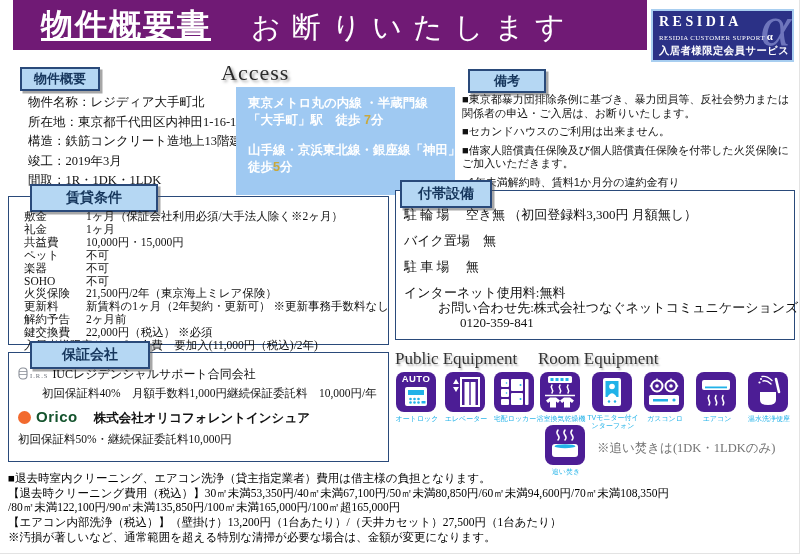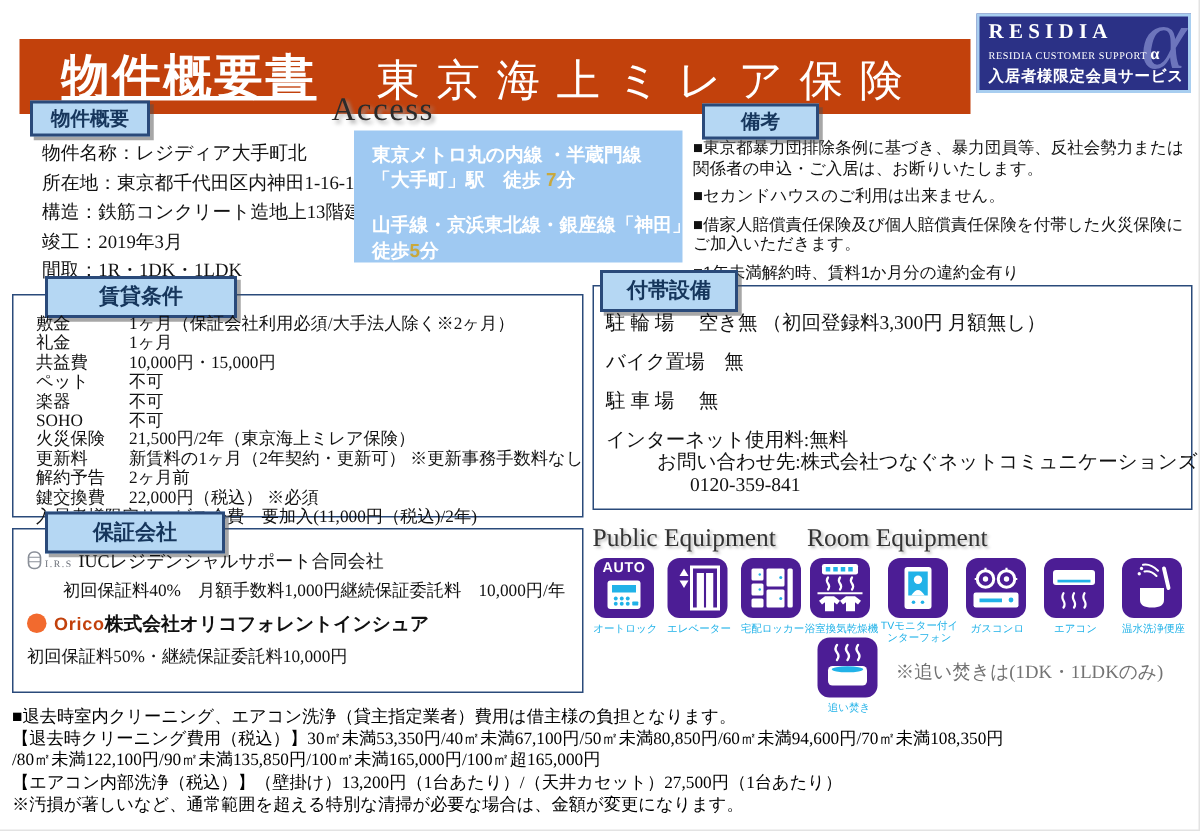--- a/index.html
+++ b/index.html
@@ -1,21 +1,21 @@
 <!DOCTYPE html>
 <html lang="ja"><head>
 <meta charset="utf-8">
 <style>
   html,body{margin:0;padding:0;background:#fff;}
   .page{position:relative;width:800px;height:554px;background:#ffffff;overflow:hidden;
         font-family:"Liberation Serif","DejaVu Serif",serif;color:#111;
         border-right:1px solid #e3e3e3;border-bottom:1px solid #e3e3e3;box-sizing:border-box;}
 
   
-  .header-bar{position:absolute;left:13px;top:26px;width:634px;height:50px;background:#c2410c;}
+  .header-bar{position:absolute;left:13px;top:0;width:634px;height:50px;background:#701a75;}
   .doc-title{position:absolute;left:28px;top:4px;font-size:32px;font-weight:bold;color:#fff;
              text-decoration:underline;letter-spacing:2px;}
   .prop-title{position:absolute;left:238px;top:8px;font-size:29px;color:#fff;letter-spacing:11px;white-space:nowrap;}
 
   .residia-box{position:absolute;left:651px;top:9px;width:143px;height:53px;box-sizing:border-box;
                background:#2b3186;border:2px solid #a8cef0;color:#fff;padding:4px 5px 0 6px;overflow:hidden;}
   .alpha-watermark{position:absolute;right:1px;top:-14px;font-size:58px;font-style:italic;
                    color:#7a82c6;opacity:.85;z-index:0;line-height:1;}
   .residia-brand{position:relative;z-index:1;font-size:14px;font-weight:bold;letter-spacing:3.5px;line-height:1.05;}
   .residia-support{position:relative;z-index:1;font-size:6.8px;letter-spacing:.4px;line-height:1.25;white-space:nowrap;}
@@ -31,21 +31,21 @@
   .tab-rental{left:30px;top:184px;width:128px;font-size:14px;padding:3px 12px;}
   .tab-facilities{left:400px;top:180px;width:92px;font-size:14px;padding:3px 0;}
   .tab-guarantor{left:30px;top:341px;width:120px;font-size:14px;padding:3px 0;}
 
   
   .overview-lines{position:absolute;left:28px;top:93px;font-size:12.5px;line-height:19.5px;white-space:nowrap;}
 
   
   .access-title{position:absolute;left:221px;top:60px;font-size:22px;color:#2b2b2b;letter-spacing:1px;
                 text-shadow:2px 2px 3px #9a9a9a;}
-  .access-box{position:absolute;left:236px;top:87px;width:219px;height:88px;background:#9fc9f2;
+  .access-box{position:absolute;left:236px;top:87px;width:219px;height:108px;background:#9fc9f2;
               color:#fff;font-family:"Liberation Sans","DejaVu Sans",sans-serif;font-weight:bold;
               font-size:12.5px;line-height:17px;padding:8px 0 0 12px;box-sizing:border-box;white-space:nowrap;}
   .access-gap{height:13px;}
   .gold{color:#c9a83c;}
 
   
   .remarks{position:absolute;left:462px;top:93px;width:334px;font-size:11px;line-height:13.5px;
            font-family:"Liberation Sans","DejaVu Sans",sans-serif;color:#111;}
   .remarks div{margin-bottom:5px;}
 
@@ -64,21 +64,21 @@
   .fac-line.tight{margin-bottom:0;}
   .fac-contact{margin-left:34px;}
   .fac-phone{margin-left:56px;}
 
   .guarantor-body{position:absolute;left:18px;top:366px;width:364px;z-index:2;white-space:nowrap;}
   .g-row1{font-size:12px;}
   .irs-text{font-size:6.5px;color:#6a6f78;letter-spacing:1px;margin:0 4px 0 2px;}
   .g-row2{font-size:11.5px;margin:3px 0 7px 24px;}
   .g-row3{font-size:12.5px;font-weight:bold;font-family:"Liberation Sans","DejaVu Sans",sans-serif;}
   .orico-dot{display:inline-block;width:13px;height:13px;border-radius:50%;background:#f26a2e;vertical-align:-2px;margin-right:5px;}
-  .orico-word{font-size:12px;color:#c2410c;letter-spacing:.5px;margin-right:0;}
+  .orico-word{font-size:15px;color:#14532d;letter-spacing:.5px;margin-right:16px;}
   .g-row4{font-size:11.5px;margin-top:5px;}
 
   
   .equip-title{position:absolute;font-size:17px;color:#333;text-shadow:1.5px 1.5px 2px #b5b5b5;}
   .equip-title-public{left:395px;top:349px;}
   .equip-title-room{left:538px;top:349px;}
   .equip-row{position:absolute;display:flex;}
   .equip-row-public{left:396px;top:372px;gap:7px;}
   .equip-row-room{left:540px;top:372px;gap:10px;}
   .equip-cell{position:relative;width:42px;height:58px;}
@@ -95,21 +95,21 @@
   
   .footnotes{position:absolute;left:8px;top:471px;width:788px;font-size:11.5px;line-height:14.7px;color:#000;white-space:nowrap;}
 </style>
 </head>
 <body>
 
 <div class="page">
 
   <div class="header-bar">
     <span class="doc-title">物件概要書</span>
-    <span class="prop-title">東京海上ミレア保険</span>
+    <span class="prop-title">お断りいたします</span>
   </div>
 
   <div class="residia-box">
     <div class="alpha-watermark">α</div>
     <div class="residia-brand">RESIDIA</div>
     <div class="residia-support"><span>RESIDIA CUSTOMER SUPPORT</span><span class="sup-alpha">α</span></div>
     <div class="residia-member">入居者様限定会員サービス</div>
   </div>
 
   <div class="tab tab-overview">物件概要</div>

